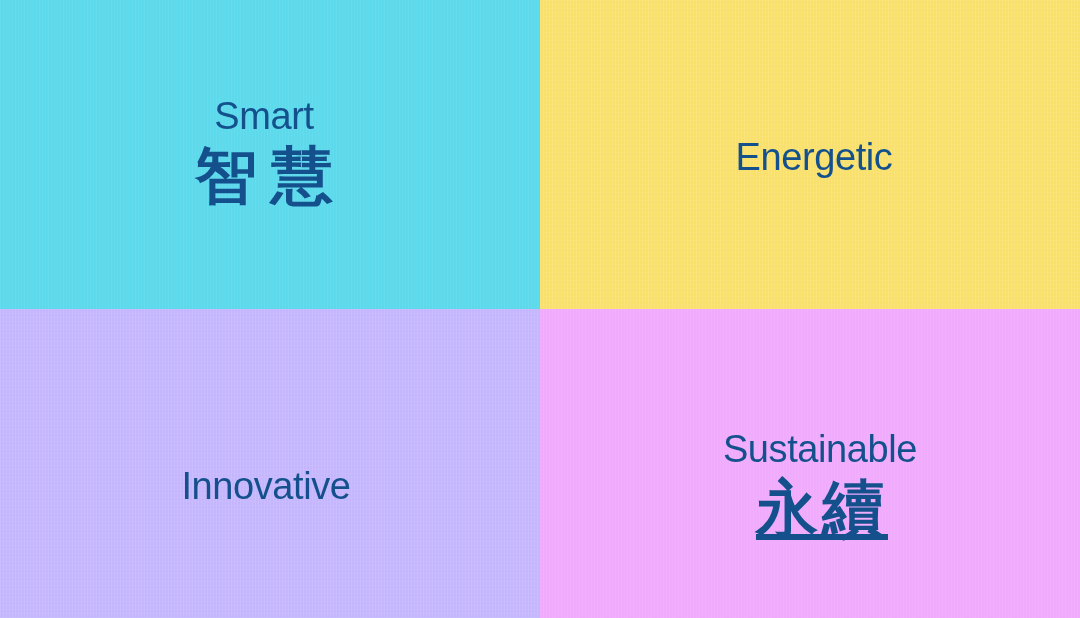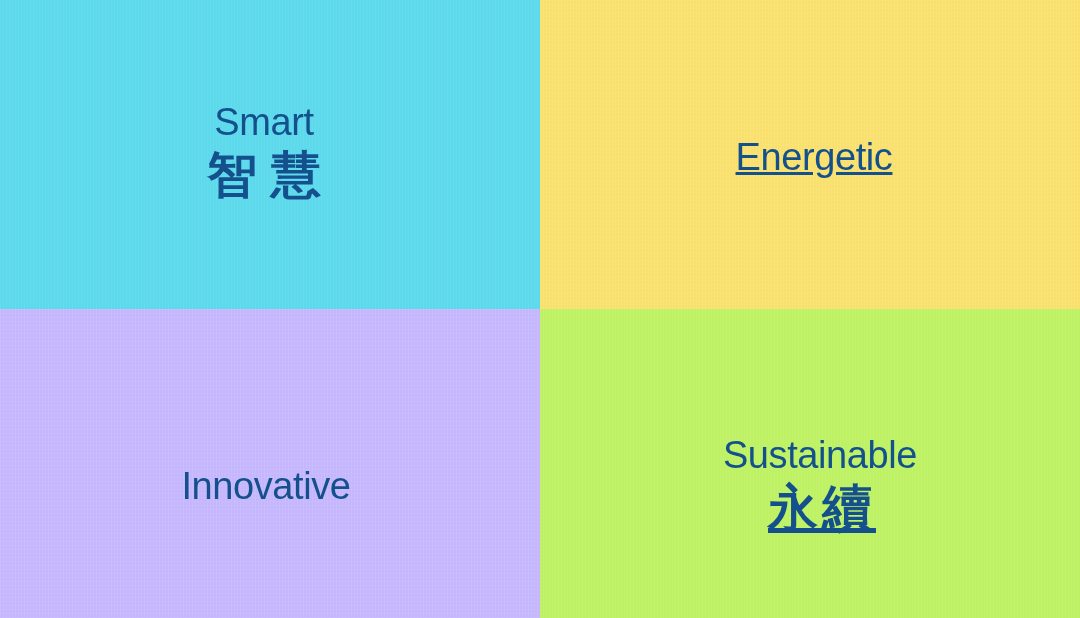--- a/index.html
+++ b/index.html
@@ -69,32 +69,32 @@
 
   .label-en {
     font-size: 38px;
     font-weight: 400;
     letter-spacing: -0.4px;
     line-height: 1.0;
     white-space: nowrap;
   }
 
   .label-zh {
-    font-size: 50px;
+    font-size: 62px;
     font-weight: 700;
     letter-spacing: 3px;
     line-height: 1.06;
     margin-top: 8px;
     white-space: nowrap;
     text-indent: 3px;
   }
 
   
   .cell-smart       .stack { transform: translate(-6px, -2px); }
-  .cell-energetic   .stack { transform: translate(4px,  2px); text-decoration: underline; }
+  .cell-energetic   .stack { transform: translate(4px,  2px); }
   .cell-innovative  .stack { transform: translate(-4px, 22px); }
   .cell-sustainable .stack { transform: translate(4px,  22px); }
 
   .cell-smart       .label-zh { letter-spacing: 14px; text-indent: 14px; }
   .cell-energetic   .label-zh { letter-spacing: 4px;  text-indent: 4px; }
   .cell-innovative  .label-zh { letter-spacing: 0px;  text-indent: 0px; }
   .cell-sustainable .label-zh { letter-spacing: 4px;  text-indent: 4px; text-decoration: underline; }
 </style>
 </head>
 <body>
@@ -116,21 +116,21 @@
     </div>
   </div>
 
   <div class="cell cell-innovative tex-strong" style="background-color: #c4b5fd; color: rgb(20, 81, 140);">
     <div class="texture"></div>
     <div class="stack">
       <div class="label-en">Innovative</div>
     </div>
   </div>
 
-  <div class="cell cell-sustainable" style="background-color: #bef264; color: rgb(20, 81, 140); padding-left: 12px;">
+  <div class="cell cell-sustainable" style="background-color: #f0abfc; color: rgb(20, 81, 140); padding-left: 12px;">
     <div class="texture"></div>
     <div class="stack">
       <div class="label-en">Sustainable</div>
       <div class="label-zh">永續</div>
     </div>
   </div>
 
 </div>
 
 </body></html>

